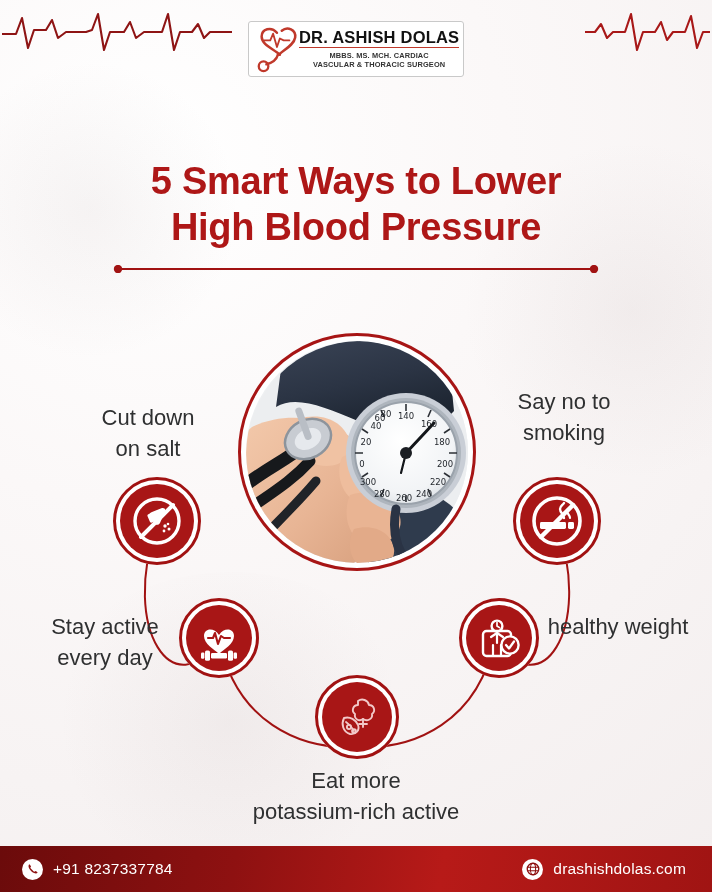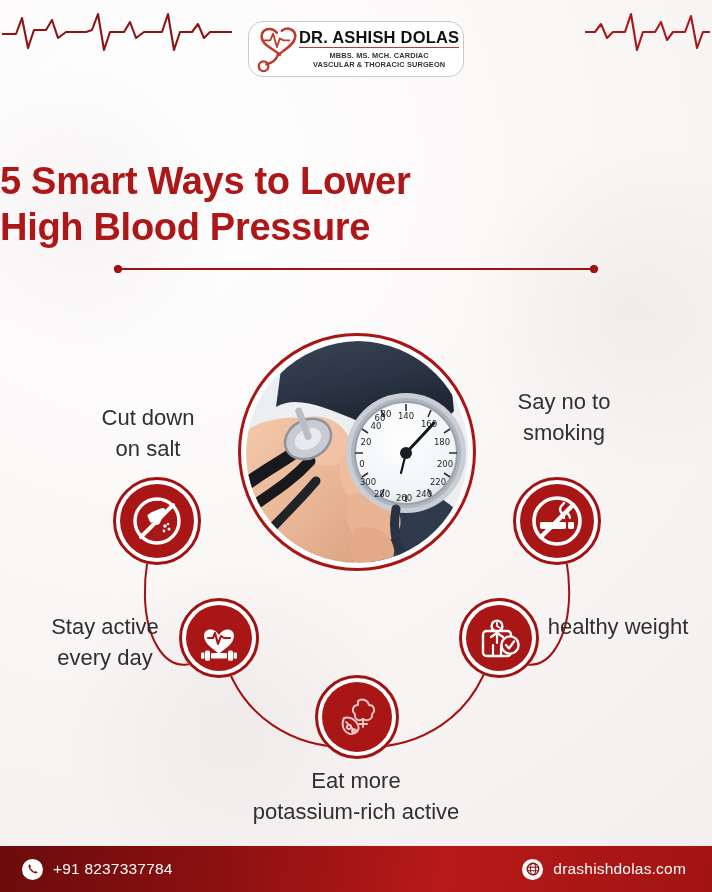--- a/index.html
+++ b/index.html
@@ -33,21 +33,21 @@
   .ecg { position: absolute; top: 8px; }
   .ecg-left  { left: 2px; }
   .ecg-right { right: 2px; }
 
   .logo-box {
     position: absolute;
     left: 248px; top: 21px;
     width: 216px; height: 56px;
     background: #ffffff;
     border: 1px solid #c9c9c9;
-    border-radius: 15px;
+    border-radius: 3px;
     display: flex;
     align-items: center;
     padding: 3px 6px 3px 4px;
   }
   .logo-mark { width: 46px; height: 48px; flex: 0 0 46px; }
   .logo-text { flex: 1; text-align: center; line-height: 1; }
   .logo-name {
     font-size: 16.5px; font-weight: 700; letter-spacing: .2px;
     color: #111; white-space: nowrap;
     border-bottom: 1.6px solid #c0392b;
@@ -55,20 +55,21 @@
   }
   .logo-cred {
     margin-top: 3px;
     font-size: 7.4px; font-weight: 700; letter-spacing: .15px;
     color: #333; line-height: 1.25;
   }
 
   
   .title-wrap {
     position: absolute; top: 158px; left: 0; width: 712px;
+    text-align: center;
   }
   .title {
     color: #AE1717;
     font-size: 38px;
     font-weight: 700;
     line-height: 1.22;
     letter-spacing: -.3px;
   }
   .divider {
     position: absolute; top: 265px; left: 113px;

